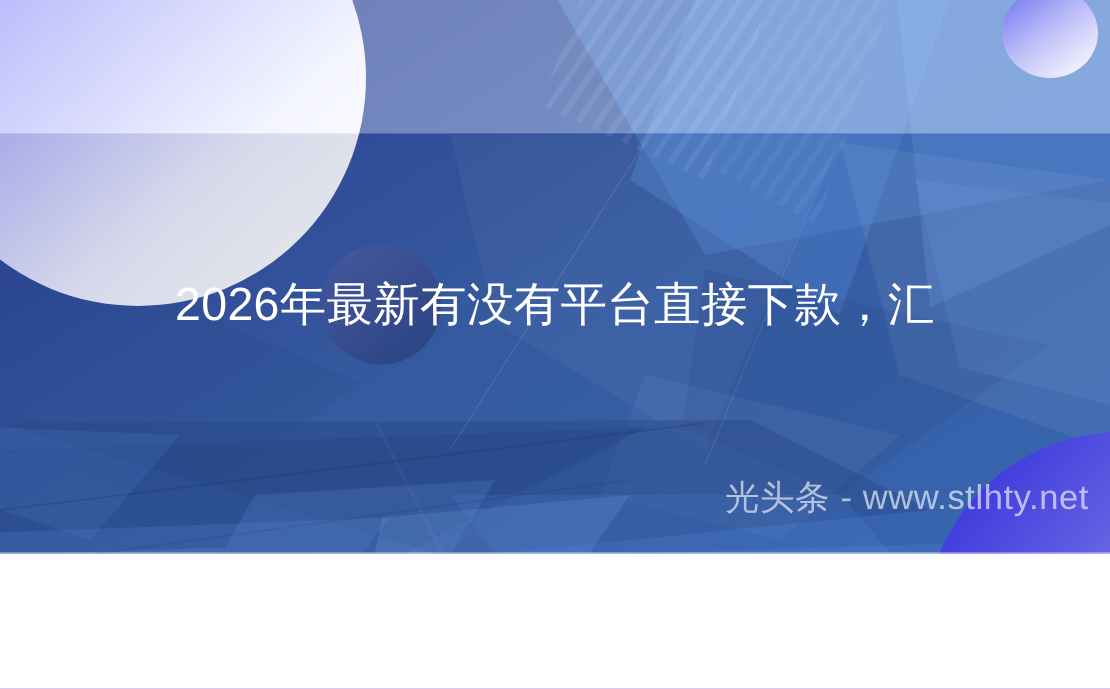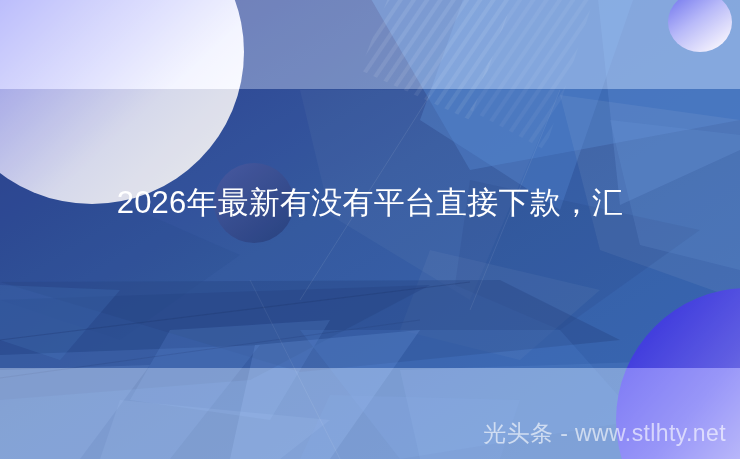--- a/index.html
+++ b/index.html
@@ -3,21 +3,21 @@
 <meta charset="utf-8">
 <style>
   html, body {
     margin: 0;
     padding: 0;
     background: #ffffff;
   }
   #poster {
     position: relative;
     width: 740px;
-    height: 459px;
+    height: 369px;
     overflow: hidden;
     font-family: "Liberation Sans", "DejaVu Sans", sans-serif;
     background: #6d28d9;
     user-select: none;
   }
   #bg-svg {
     position: absolute;
     left: 0; top: 0;
     width: 740px;
     height: 459px;
@@ -62,21 +62,21 @@
     font-size: 31px;
     line-height: 38px;
     font-weight: 400;
     letter-spacing: 0.2px;
     white-space: nowrap;
   }
   
   #watermark {
     position: absolute;
     right: 14px;
-    bottom: 12px;
+    bottom: 24px;
     z-index: 7;
     color: rgba(255,255,255,0.62);
     font-size: 23px;
     line-height: 28px;
     font-weight: 400;
     letter-spacing: 0.4px;
     white-space: nowrap;
   }
 </style>
 </head>

